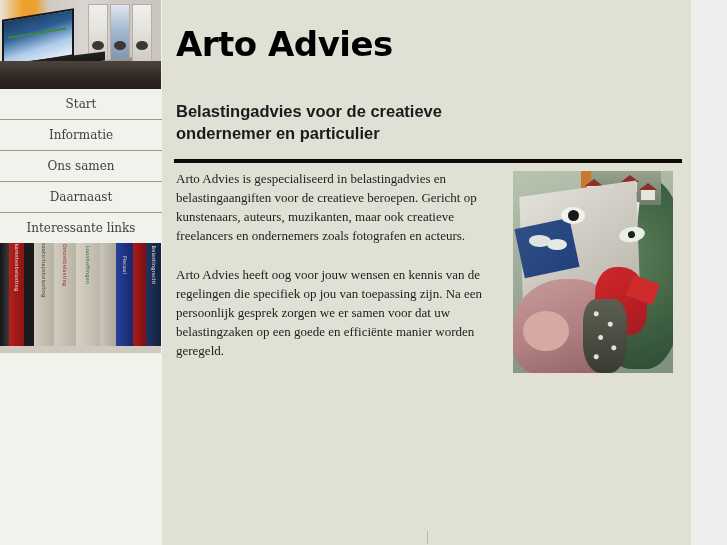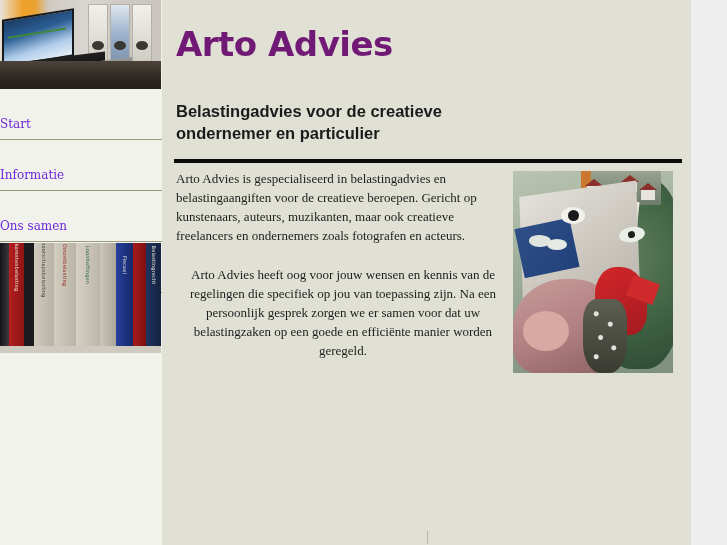--- a/index.html
+++ b/index.html
@@ -151,27 +151,27 @@
 
   .menu {
     position: absolute;
     left: 0;
     top: 89px;
     width: 162px;
   }
   .menu-item {
     height: 30px;
     line-height: 30px;
+    text-align: center;
     font-family: "DejaVu Serif", serif;
     font-size: 12px;
-    color: #6d28d9;
+    color: #404040;
     border-bottom: 1px solid #9b9b79;
     background: transparent;
     cursor: pointer;
-    margin-top: 20px;
   }
   .menu-item:first-child {
     border-top: none;
   }
   .menu-item.no-rule { border-bottom: none; }
 
   
   #main {
     position: absolute;
     left: 162px;
@@ -181,21 +181,21 @@
   }
 
   #site-title {
     position: absolute;
     left: 14px;
     top: 24px;
     font-family: "DejaVu Sans", sans-serif;
     font-weight: bold;
     font-size: 34px;
     letter-spacing: -0.5px;
-    color: #701a75;
+    color: #000000;
     white-space: nowrap;
   }
 
   #tagline {
     position: absolute;
     left: 14px;
     top: 100px;
     width: 350px;
     font-family: Liberation Sans, sans-serif;
     font-weight: bold;
@@ -220,21 +220,21 @@
     width: 334px;
     font-family: "DejaVu Sans", sans-serif;
     font-size: 13px;
     line-height: 19px;
     color: #1d1d1d;
   }
   #body-col p {
     margin: 0 0 20px 0;
     font-family: Liberation Serif, serif;
   }
-  #body-col p:last-child { margin-bottom: 0; text-align: center; }
+  #body-col p:last-child { margin-bottom: 0; }
 
   
   #painting {
     position: absolute;
     left: 351px;
     top: 171px;
     width: 160px;
     height: 202px;
     overflow: hidden;
     background: #8b9b8c;

